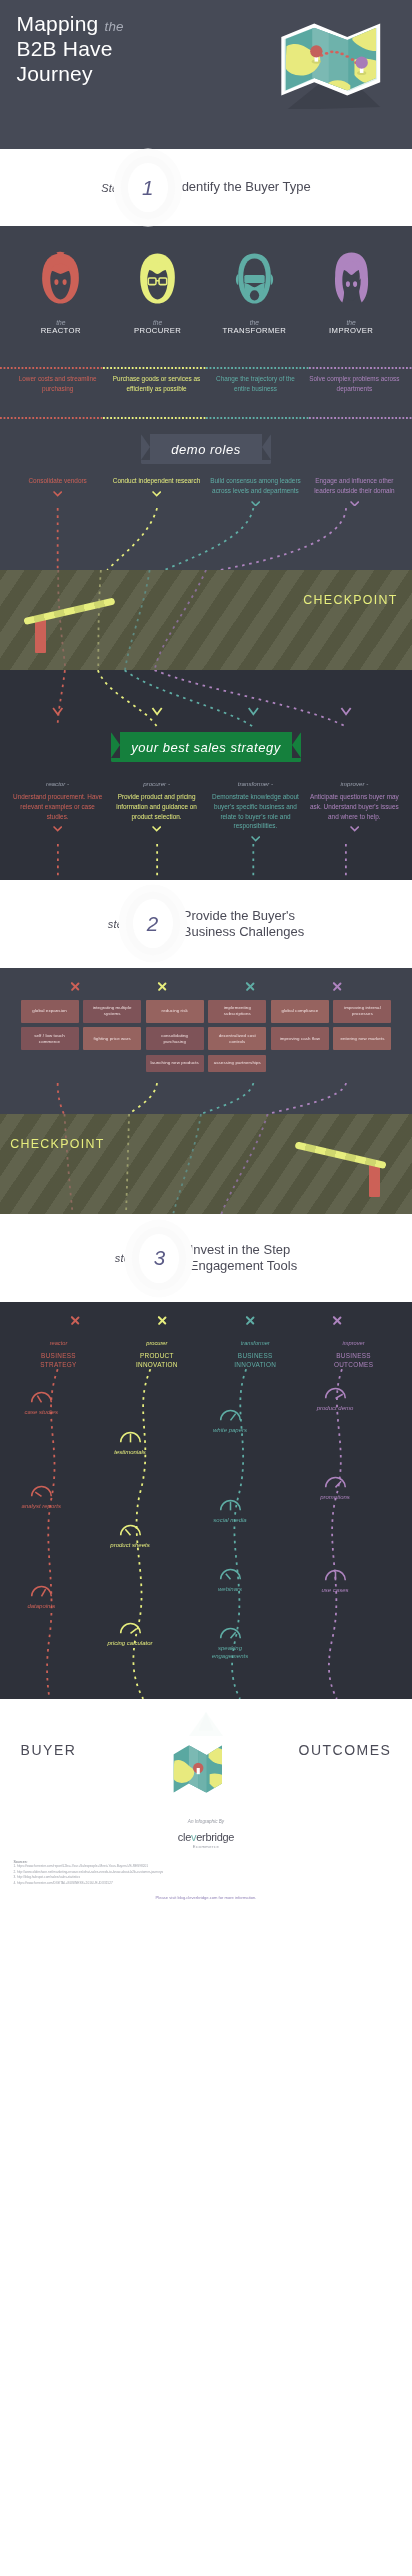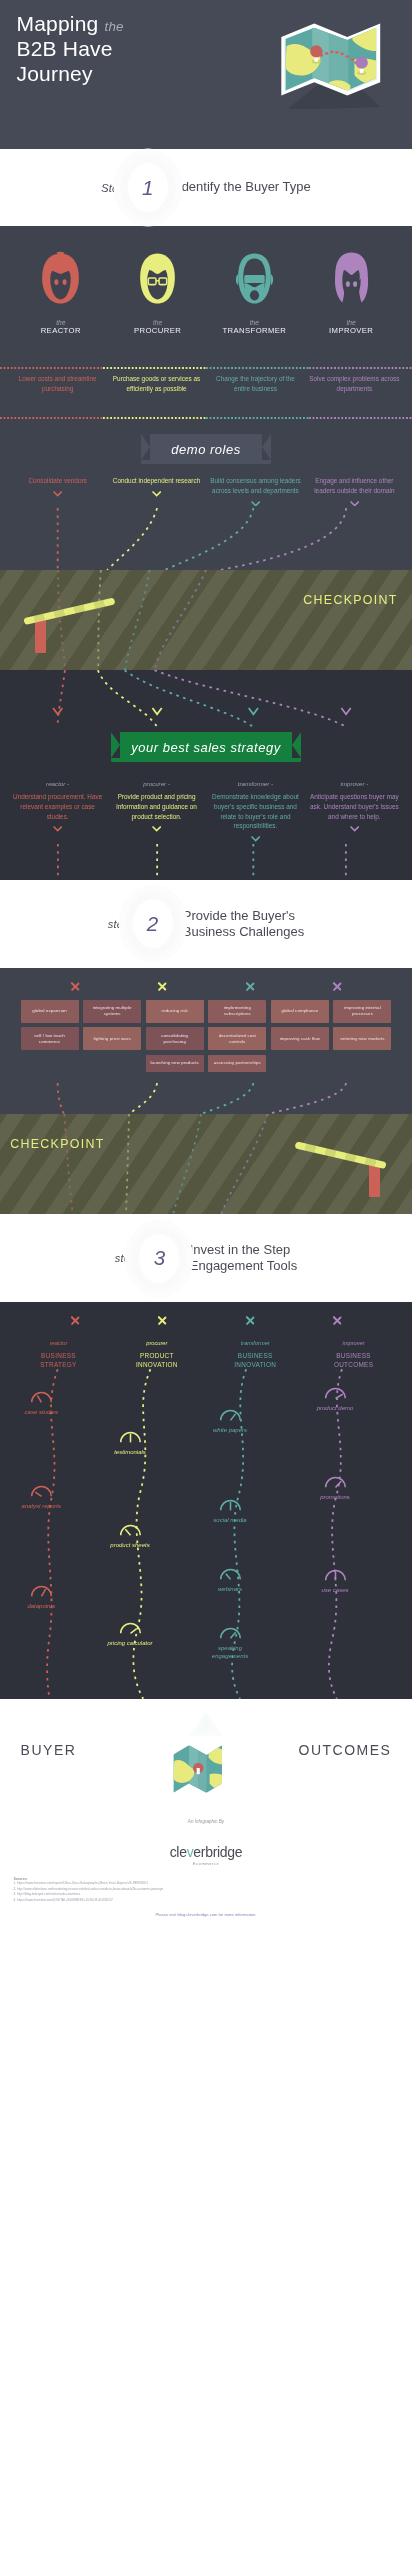--- a/index.html
+++ b/index.html
@@ -228,21 +228,21 @@
   .decides .bigword {
     position:absolute; top:43px; font-size:14px; letter-spacing:1.5px; color:#4b4b57;
   }
   .decides .bigword.l { left:20.6px; }
   .decides .bigword.r { right:20.6px; }
   .decides-map { position:absolute; left:50%; top:11.3px; transform:translateX(-50%); }
 
   
   .footer { background:#ffffff; padding:12.4px 0 5.2px 0; text-align:center; }
   .footer .byline { font-size:4.6px; font-style:italic; color:#9497a0; }
-  .brand { font-size:14px; color:#4b4b57; margin-top:20px; letter-spacing:-0.3px; }
+  .brand { font-size:11px; color:#4b4b57; margin-top:7px; letter-spacing:-0.3px; }
   .brand .b1 { color:#4b4b57; }
   .brand .dot { color:#6fb3ab; }
   .brand-sub { font-size:4.1px; color:#9497a0; letter-spacing:0.5px; margin-top:1px; }
   .sources { margin-top:10.3px; padding:0 13.4px; text-align:left; }
   .sources .s {
     font-size:3.2px; color:#9ea1a9; line-height:1.8; word-break:break-all;
   }
   .sources .shdr { font-size:3.6px; color:#72757e; margin-top:3.1px; }
   .cta { text-align:center; font-size:4.1px; color:#8e7fb5; padding:8.2px 0 13.4px 0; }
 </style>

